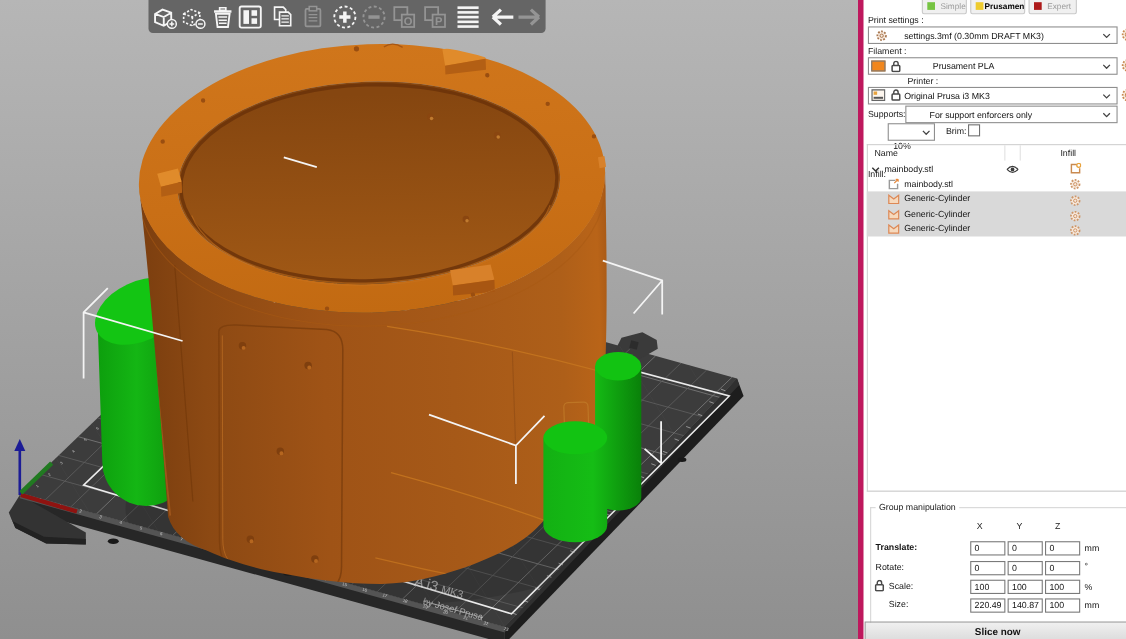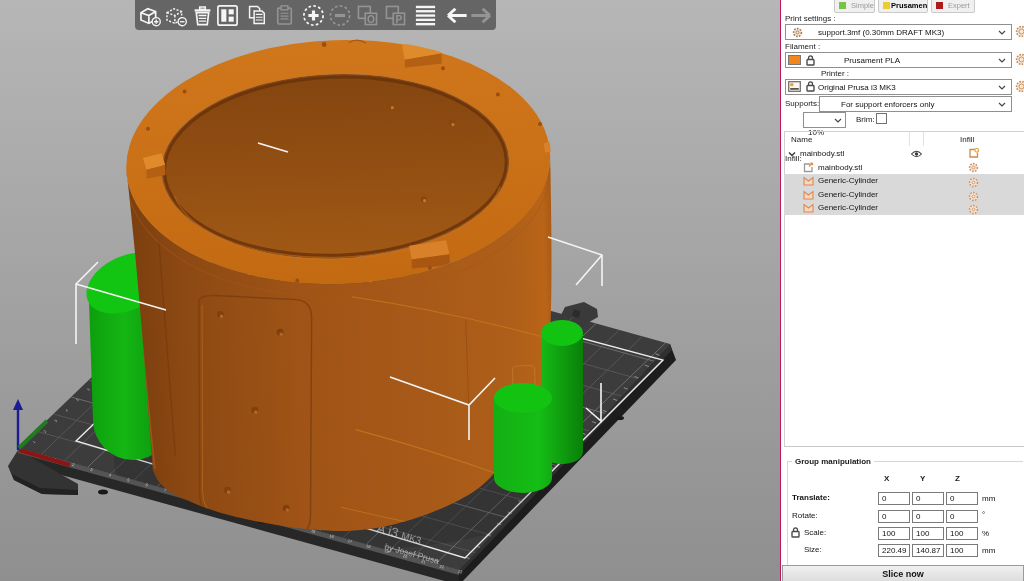--- a/index.html
+++ b/index.html
@@ -1,29 +1,29 @@
 <!DOCTYPE html>
 <html><head>
 <meta charset="utf-8">
 <style>
 html,body{margin:0;padding:0;width:1024px;height:581px;overflow:hidden;
 font-family:"Liberation Sans",sans-serif;}
 #vp{position:absolute;left:0;top:0;width:780px;height:581px;
 background:linear-gradient(#b6b6b6,#8f8f8f);}
 #toolbar{position:absolute;left:135px;top:0;width:361px;height:30px;
 background:#656565;border-radius:0 0 4px 4px;}
-#panel{position:absolute;left:780px;top:0;width:244px;height:581px;background:#ffffff;border-left:1px solid #be185d;box-sizing:border-box;}
+#panel{position:absolute;left:780px;top:0;width:244px;height:581px;background:#ffffff;border-left:5px solid #be185d;box-sizing:border-box;}
 .lbl{position:absolute;font-size:8px;color:#1a1a1a;white-space:nowrap;}
 .combo{position:absolute;background:#fff;border:1px solid #8f8f8f;box-sizing:border-box;}
 .ctext{position:absolute;font-size:8px;color:#111;white-space:nowrap;}
 .modebtn{position:absolute;top:-3px;height:16px;overflow:hidden;background:#f0f0f0;border:1px solid #c9c9c9;border-radius:2px;box-sizing:border-box;font-size:7.5px;color:#9a9a9a;}
 .sq{position:absolute;width:7px;height:7px;top:2px;}
 .ibox{position:absolute;background:#fff;border:1px solid #7a7a7a;box-sizing:border-box;font-size:8px;color:#111;padding:1px 0 0 3px;width:32px;height:13px;}
 .unit{position:absolute;font-size:8px;color:#111;}
-.bold{font-weight:bold;}
+.bold{font-weight:normal;}
 .rowtxt{position:absolute;font-size:8px;color:#141414;white-space:nowrap;}
 .icon{position:absolute;}
 </style>
 </head>
 <body>
 <div id="vp">
 <svg id="scene" width="780" height="581" xmlns="http://www.w3.org/2000/svg">
 <defs>
 <linearGradient id="wallG" x1="125" y1="0" x2="560" y2="0" gradientUnits="userSpaceOnUse">
 <stop offset="0" stop-color="#7b3e0f"></stop>
@@ -365,21 +365,21 @@
 <div class="modebtn" style="left:150px;width:44px;">
       <span style="position:absolute;left:16px;top:3px;">Expert</span>
     </div>
 <div class="sq" style="left:155px;background:#ad1a1a;"></div>
 <div class="lbl" style="left:4px;top:14px;">Print settings :</div>
 <div class="combo" style="left:4px;top:24px;width:227px;height:16px;"></div>
 <svg class="icon" width="11" height="11" viewBox="0 0 11 11" style="left:11px;top:27px;">
       <circle cx="5.5" cy="5.5" r="3.9" fill="#f7e8dc" stroke="#a87850" stroke-width="1.6" stroke-dasharray="1.6,1.3"></circle>
       <circle cx="5.5" cy="5.5" r="1.5" fill="none" stroke="#a87850" stroke-width="0.9"></circle>
     </svg>
-<div class="ctext" style="left:37px;top:28px;">support.3mf (0.30mm DRAFT MK3)</div>
+<div class="ctext" style="left:37px;top:28px;">settings.3mf (0.30mm DRAFT MK3)</div>
 <svg class="icon" width="8" height="5" viewBox="0 0 8 5" style="left:217px;top:30px;">
       <path d="M1,1 L4,4 L7,1" fill="none" stroke="#444" stroke-width="1.2"></path>
     </svg>
 <svg class="icon" width="13" height="13" viewBox="0 0 13 13" style="left:234px;top:25px;">
       <circle cx="6.5" cy="6.5" r="4.9" fill="#f7e8dc" stroke="#c98a50" stroke-width="1.6" stroke-dasharray="1.6,1.3"></circle>
       <circle cx="6.5" cy="6.5" r="2.5" fill="none" stroke="#c98a50" stroke-width="0.9"></circle>
     </svg>
 <div class="lbl" style="left:4px;top:42px;">Filament :</div>
 <div class="combo" style="left:4px;top:52px;width:227px;height:16px;"></div>
 <div style="position:absolute;left:7px;top:55px;width:13px;height:10px;background:#f1861c;border:1px solid #777;box-sizing:border-box;"></div>

